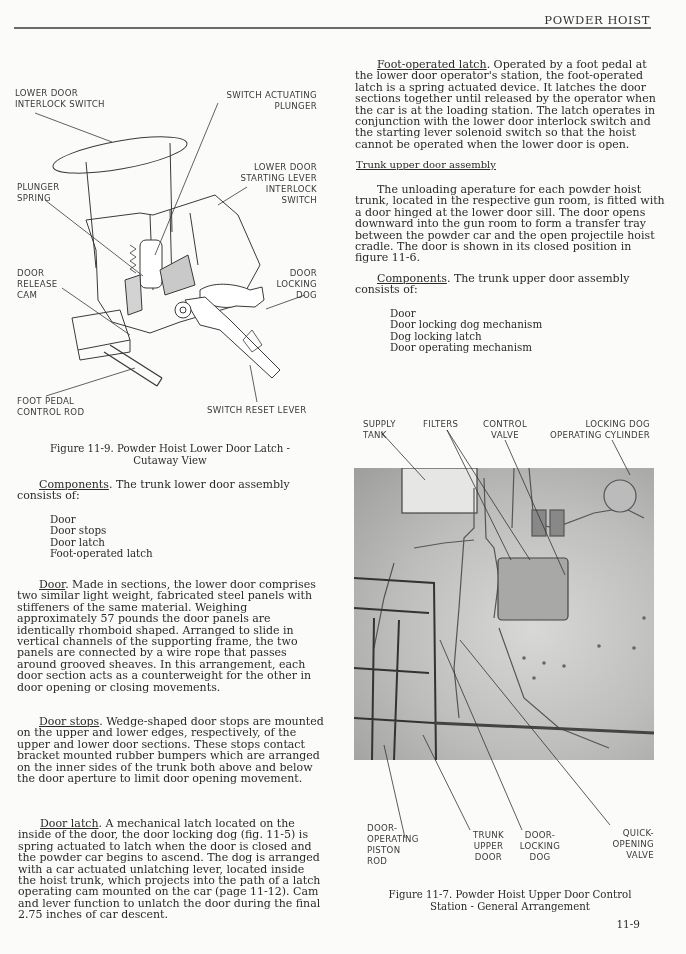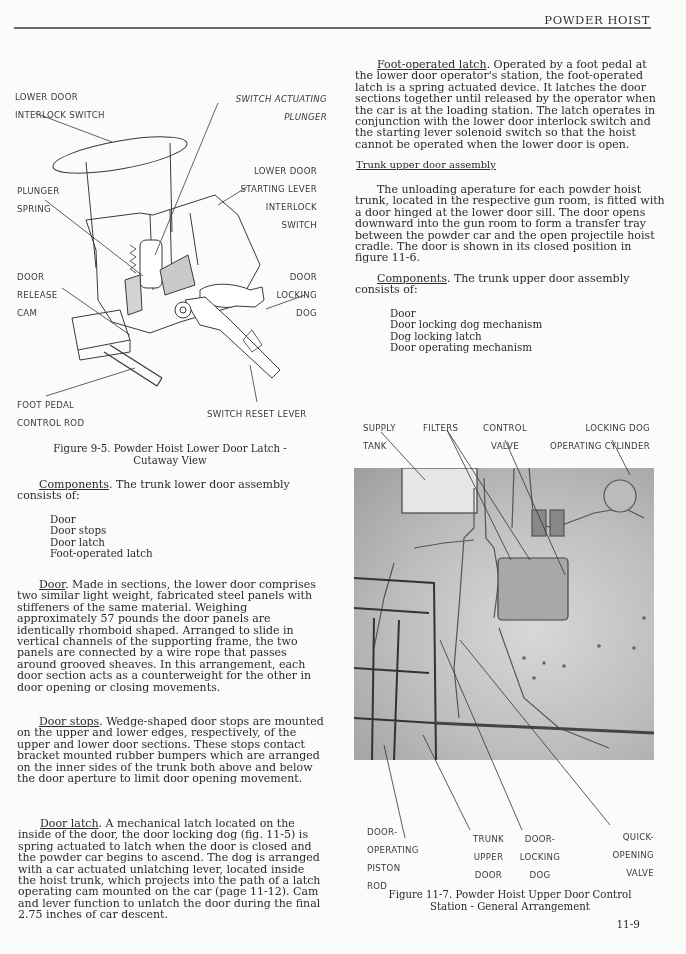--- a/index.html
+++ b/index.html
@@ -12,21 +12,21 @@
     position: absolute; left: 14px; top: 27px; width: 637px; height: 0;
     border-top: 2px solid #6a6a6a;
   }
   .running-head {
     position: absolute; right: 36px; top: 13px;
     font-size: 11.5px; letter-spacing: 0.6px; color: #333;
     font-family: "DejaVu Serif", serif;
   }
   .label {
     position: absolute; font-family: "DejaVu Sans", sans-serif;
-    font-size: 8.6px; line-height: 18px; letter-spacing: 0.3px; color: #3a3a3a;
+    font-size: 8.6px; line-height: 11px; letter-spacing: 0.3px; color: #3a3a3a;
     text-transform: uppercase; white-space: pre-line;
   }
   .label.r { text-align: right; }
   .label.c { text-align: center; }
   .caption {
     position: absolute; font-size: 10.2px; line-height: 12px; text-align: center;
     color: #2a2a2a; white-space: pre-line;
   }
   .para {
     position: absolute; font-size: 11px; line-height: 11.4px; color: #2a2a2a;
@@ -92,39 +92,39 @@
       <line x1="45" y1="200" x2="143" y2="276"></line>
       <line x1="62" y1="288" x2="130" y2="335"></line>
       <line x1="305" y1="295" x2="266" y2="309"></line>
       <line x1="46" y1="396" x2="135" y2="368"></line>
       <line x1="257" y1="402" x2="250" y2="365"></line>
     </g>
   </svg>
 
   <div class="label" style="left:15px;top:88px;">LOWER DOOR
 INTERLOCK SWITCH</div>
-  <div class="label r" style="right:359px;top:90px;font-style:italic;">SWITCH ACTUATING
+  <div class="label r" style="right:369px;top:90px;">SWITCH ACTUATING
 PLUNGER</div>
   <div class="label r" style="right:369px;top:162px;">LOWER DOOR
 STARTING LEVER
 INTERLOCK
 SWITCH</div>
   <div class="label" style="left:17px;top:182px;">PLUNGER
 SPRING</div>
   <div class="label" style="left:17px;top:268px;">DOOR
 RELEASE
 CAM</div>
   <div class="label r" style="right:369px;top:268px;">DOOR
 LOCKING
 DOG</div>
   <div class="label" style="left:17px;top:396px;">FOOT PEDAL
 CONTROL ROD</div>
   <div class="label" style="left:207px;top:405px;">SWITCH RESET LEVER</div>
 
-  <div class="caption" style="left:20px;top:443px;width:300px;">Figure 9-5.  Powder Hoist Lower Door Latch -
+  <div class="caption" style="left:20px;top:443px;width:300px;">Figure 11-9.  Powder Hoist Lower Door Latch -
 Cutaway View</div>
 </div>
 
 <p class="para" style="left:17px;top:479px;width:300px;"><span class="hd">Components</span><span>.  The trunk lower door assembly consists of:</span></p>
 <ul class="list" style="left:50px;top:514px;">
   <li>Door</li>
   <li>Door stops</li>
   <li>Door latch</li>
   <li>Foot-operated latch</li>
 </ul>

